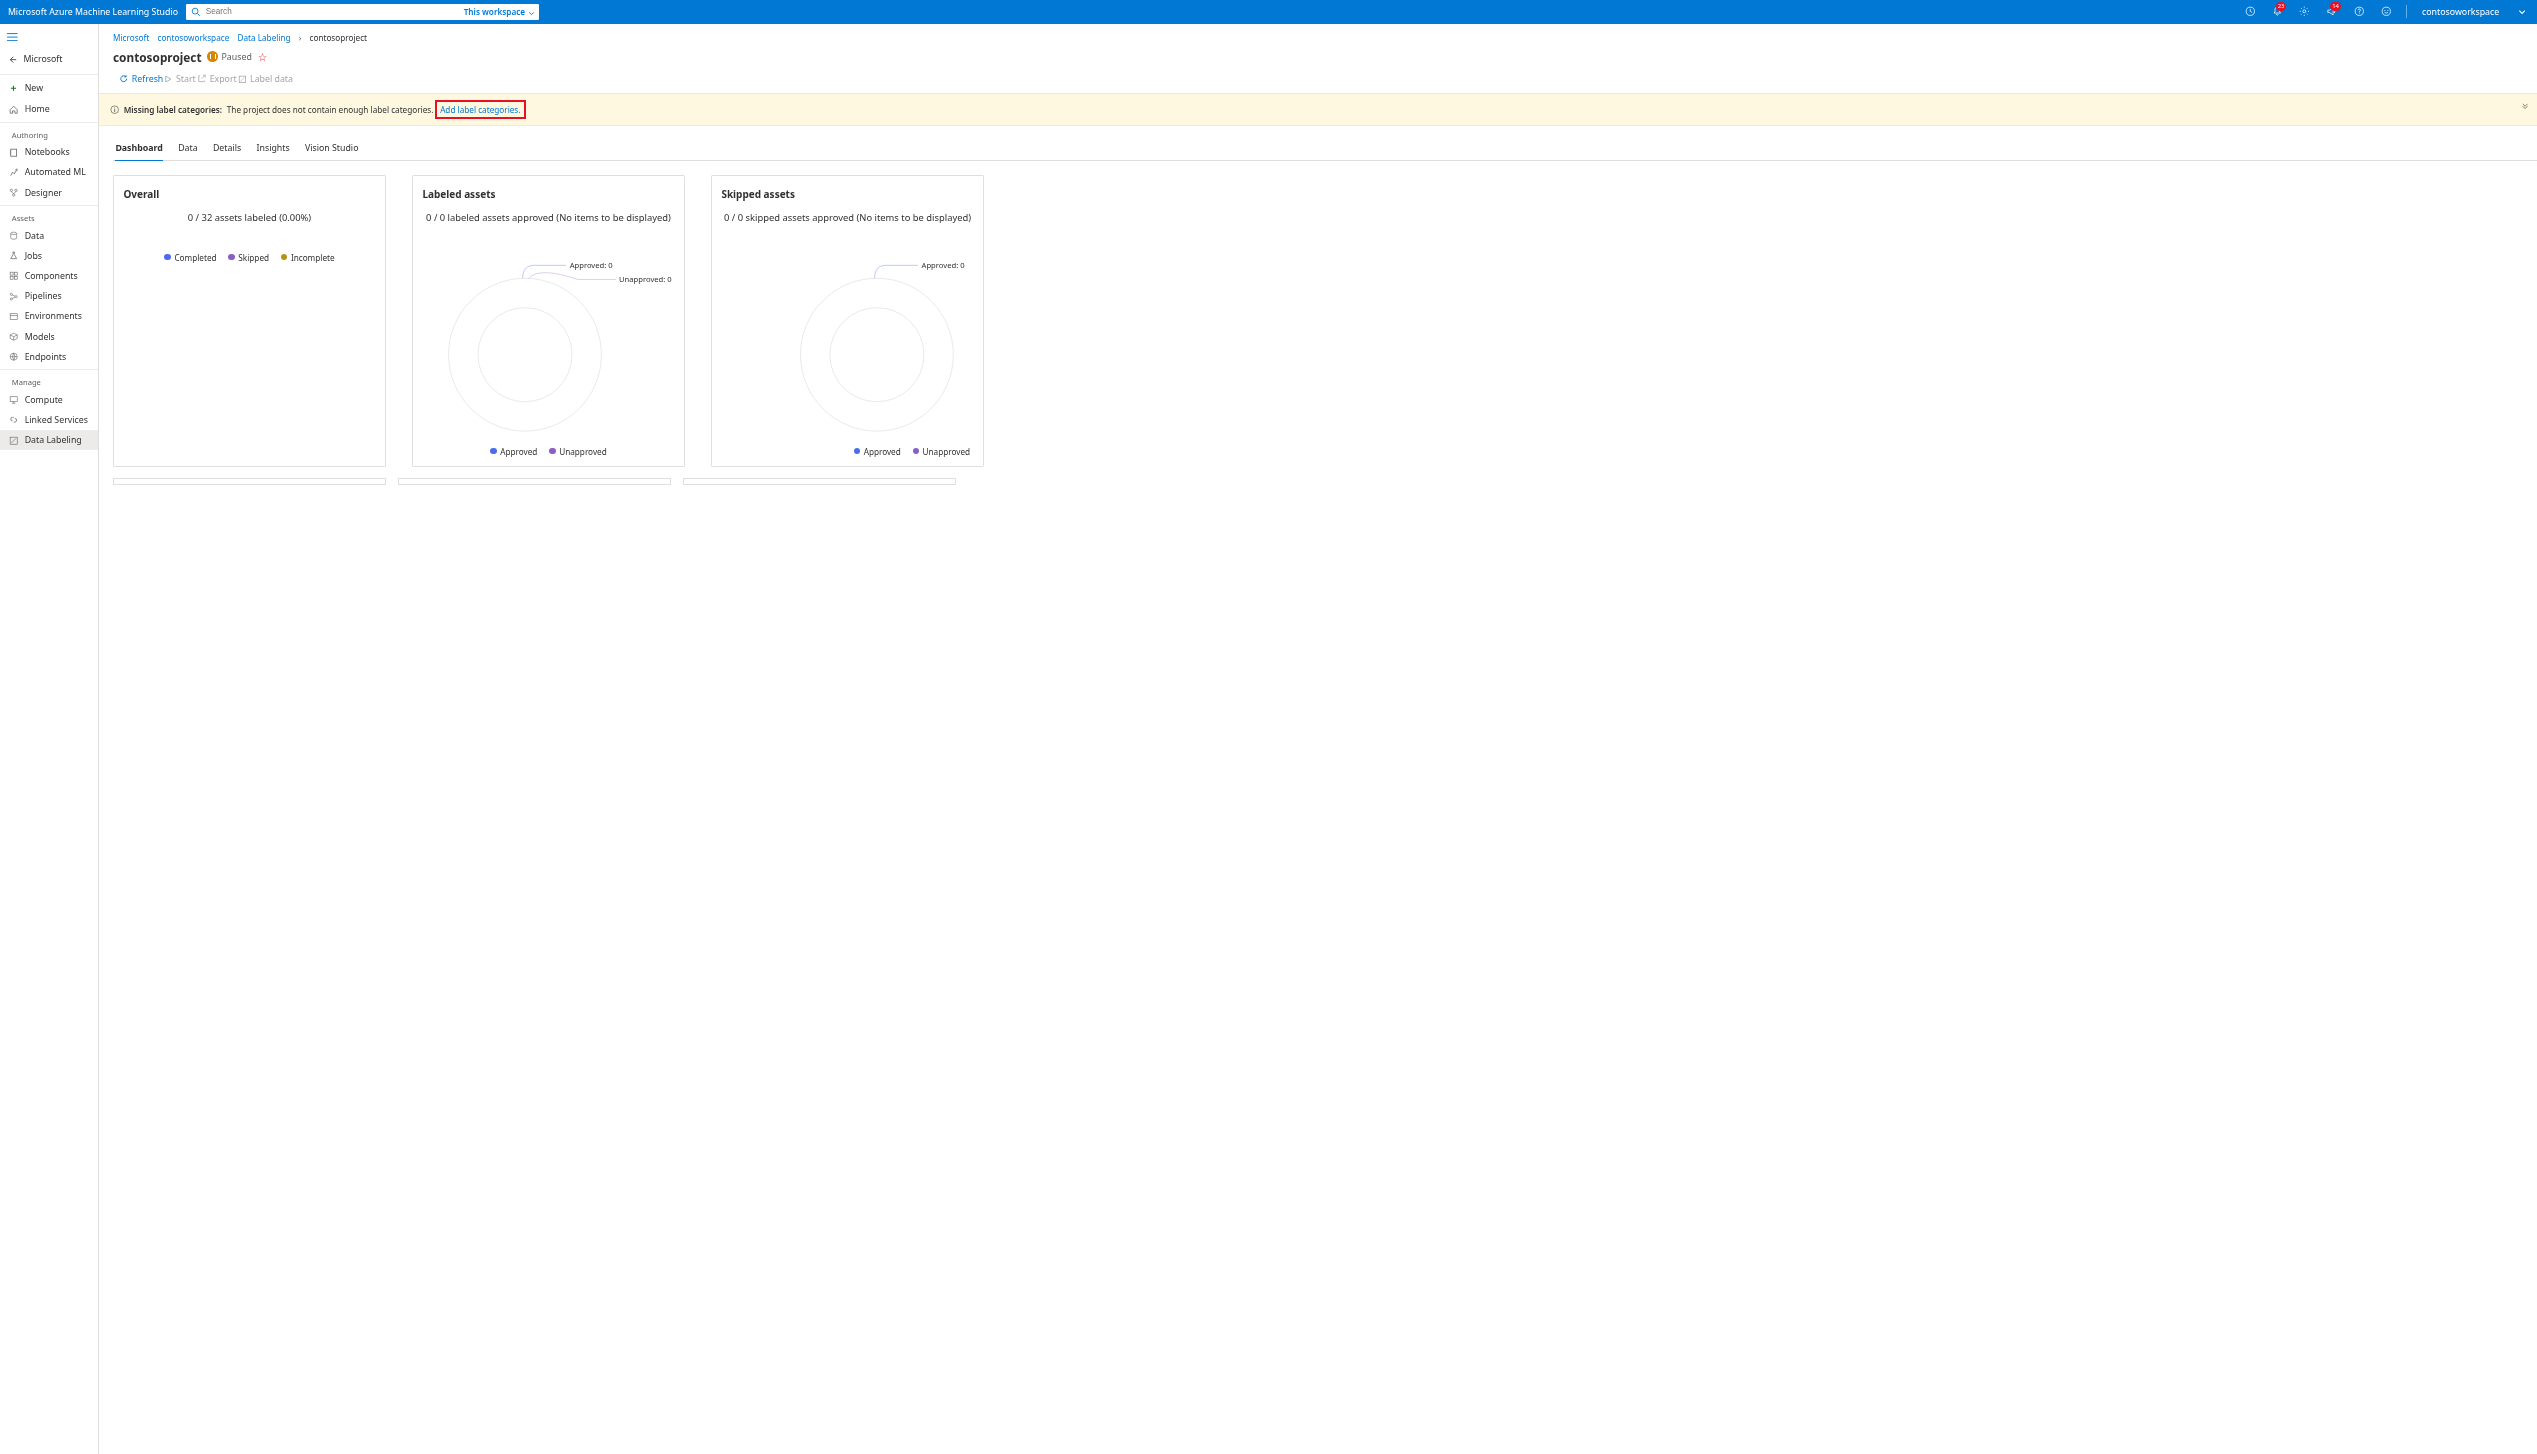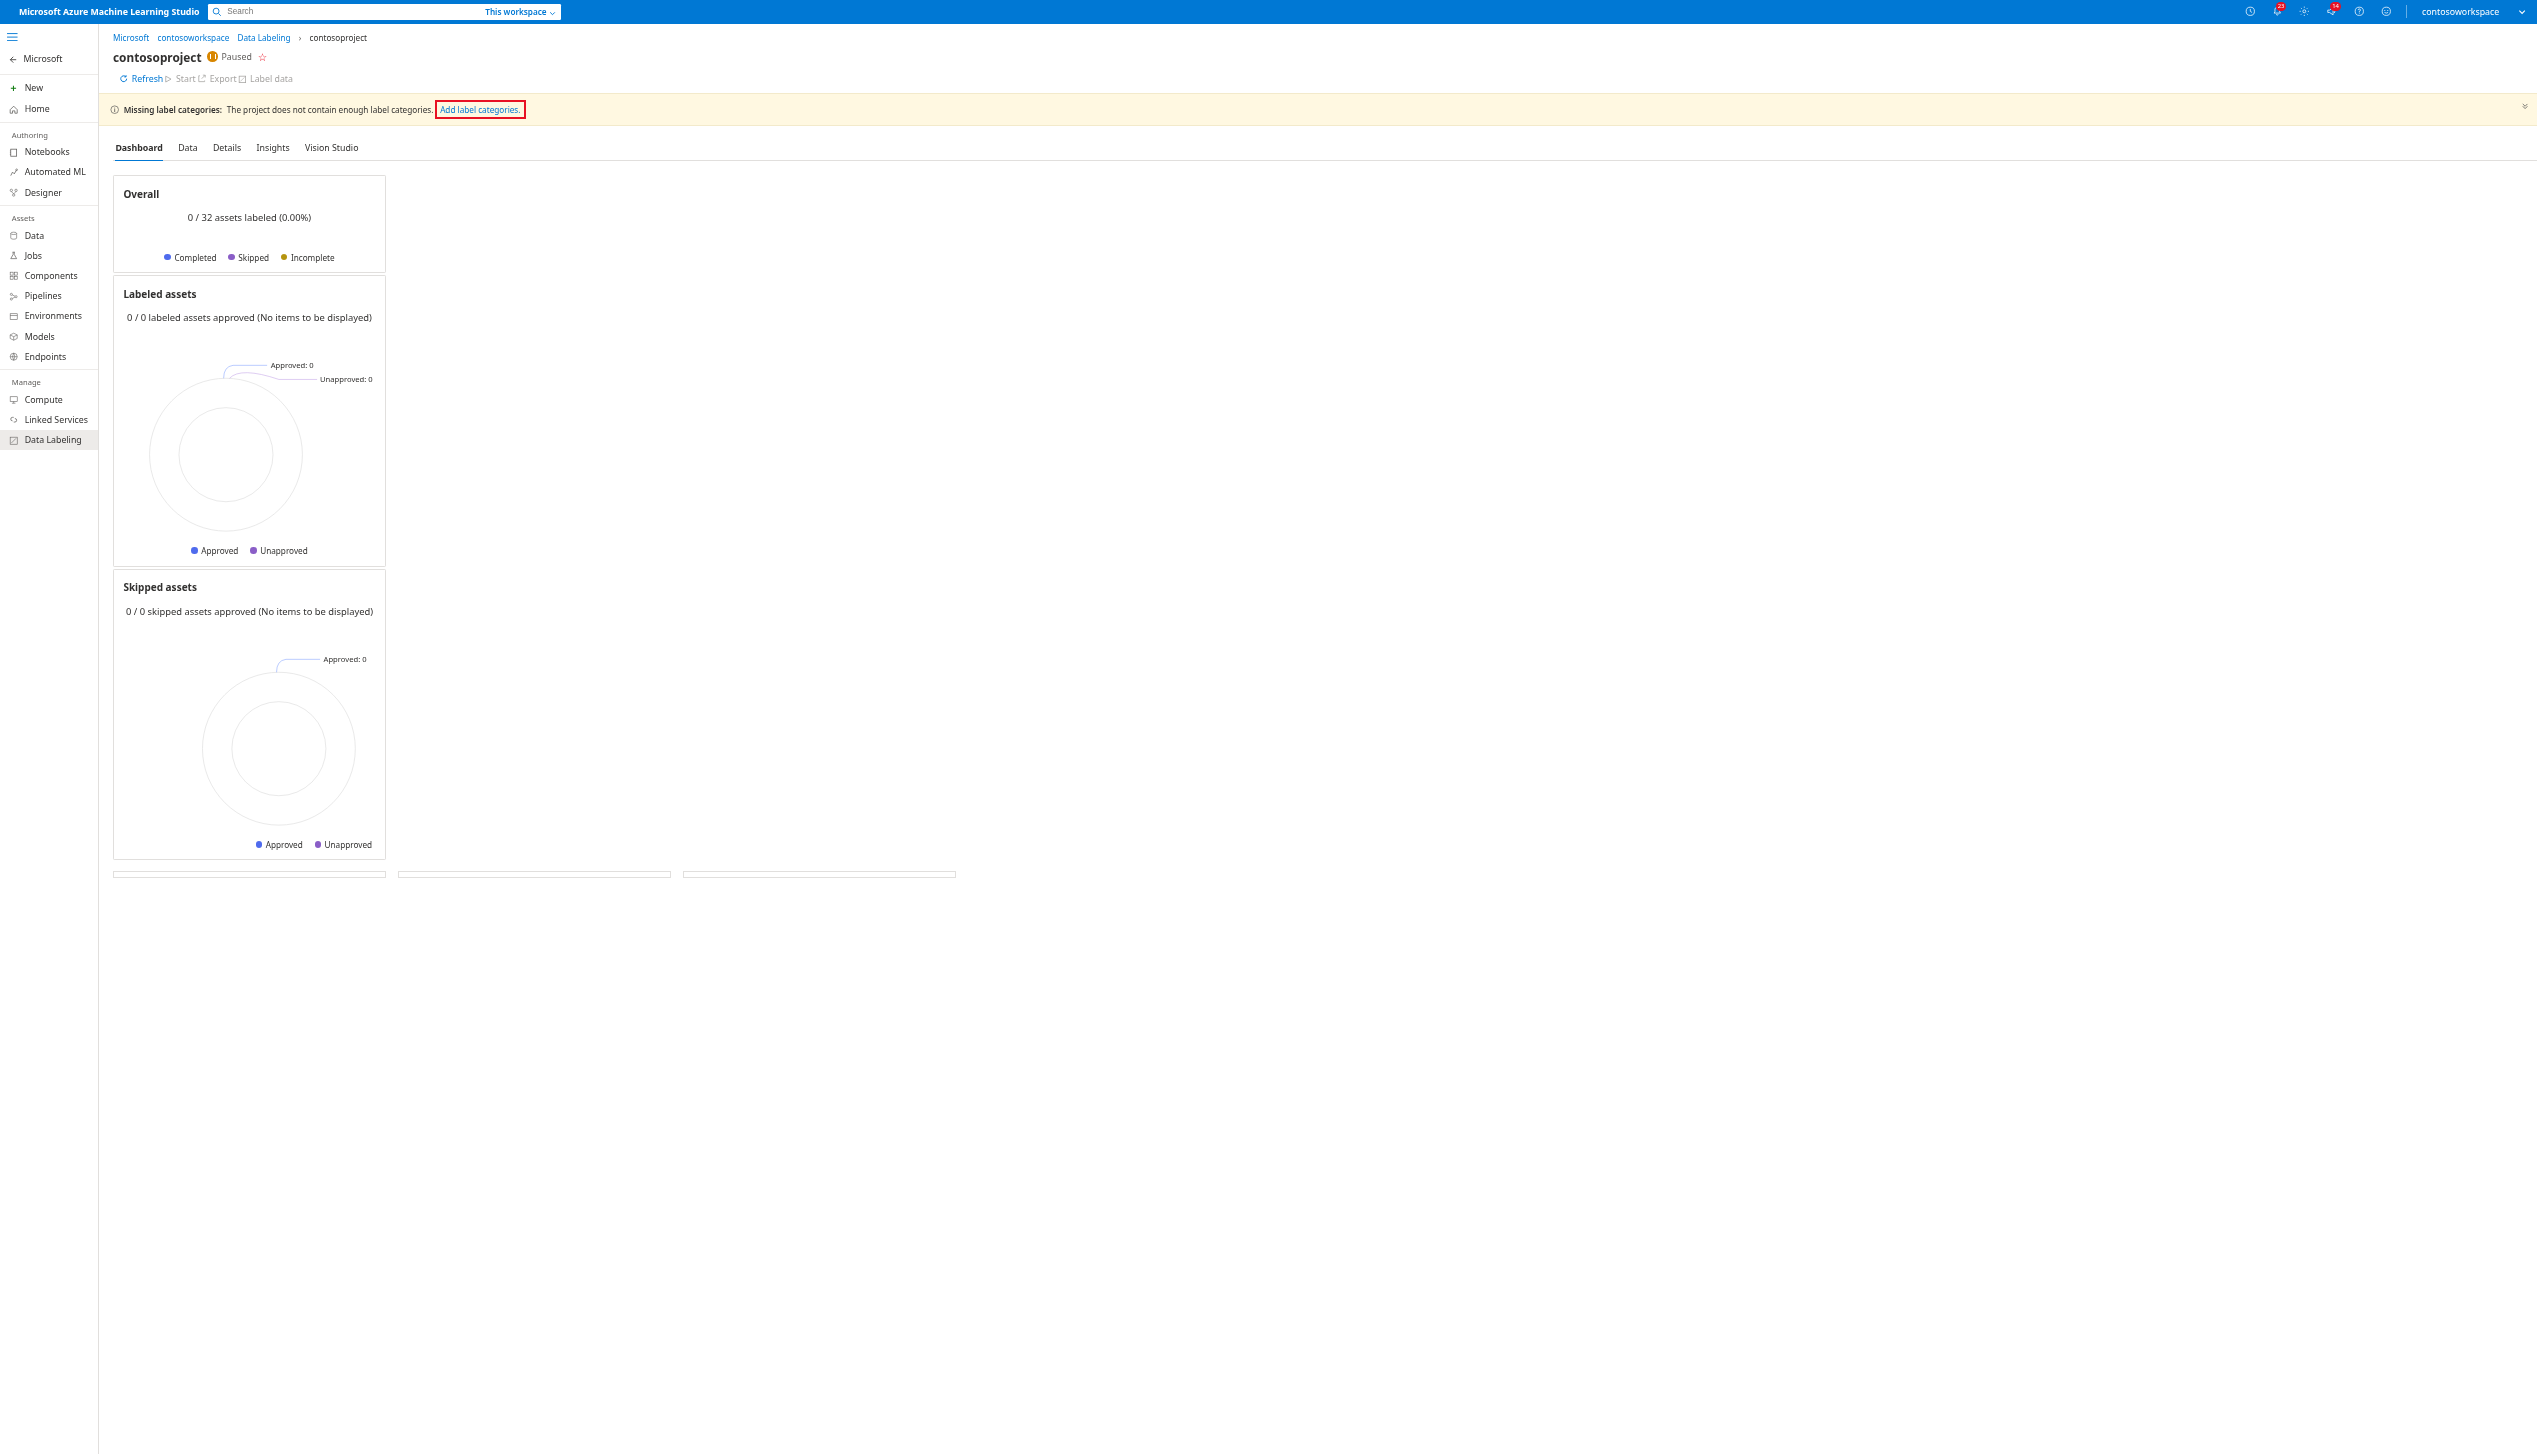--- a/index.html
+++ b/index.html
@@ -31,21 +31,21 @@
   
   .topbar {
     display: flex;
     align-items: center;
     height: 23.5px;
     background: var(--azure-blue);
     color: #fff;
     padding: 0 5.9px;
     gap: 8.2px;
   }
-  .topbar .brand { font-weight: 700; font-size: 8.8px; margin-left: 13px; flex: 0 0 auto; }
+  .topbar .brand { font-weight: 400; font-size: 8.8px; margin-left: 2px; flex: 0 0 auto; }
   .searchbox {
     flex: 0 0 353px;
     display: flex;
     align-items: center;
     background: #ffffff;
     height: 16.5px;
     border-radius: 1.2px;
     padding: 0 4.7px;
     gap: 3.5px;
   }
@@ -153,21 +153,21 @@
   }
   .banner .label { font-weight:600;}
   .banner .link-highlight { color: var(--link); cursor:pointer;}
   .red-box { border: 2.4px solid #e81123; padding: 1.8px 3.5px; margin-left:-3.5px;}
   .banner .expand { position:absolute; right:8.2px; top:5.9px; color:#605e5c; cursor:pointer;}
 
   .tabs { display:flex; gap:15.3px; border-bottom:0.6px solid var(--border); margin-top: 10.6px; padding: 0 2.4px;}
   .tabs .tab { padding: 5.9px 0; font-size:8.8px; cursor:pointer; color:var(--text);}
   .tabs .tab.active { font-weight:700; border-bottom:1.8px solid var(--azure-blue); margin-bottom:-0.6px;}
 
-  .cards { display:flex; gap:2px; margin-top: 14px; flex-direction: column; }
+  .cards { display:flex; gap:26px; margin-top: 14px; }
   .card { border:0.6px solid var(--card-border); border-radius:1.2px; padding: 10.6px 9.4px 5.9px; flex-shrink:0;}
   .card.overall { width:273px;}
   .card.labeled { width:273px;}
   .card.skipped { width:273px;}
   .card h3 { margin:0 0 10.6px 0; font-size:10px; font-weight:700;}
   .card .subtitle { text-align:center; font-size:9.4px; margin-bottom:5.9px; min-height:26px;}
 
   .donut-wrap { position:relative; width:100%; display:flex; justify-content:center; }
   .donut-wrap svg { overflow:visible;}
   .callout { font-size:13px; fill:#323130;}

